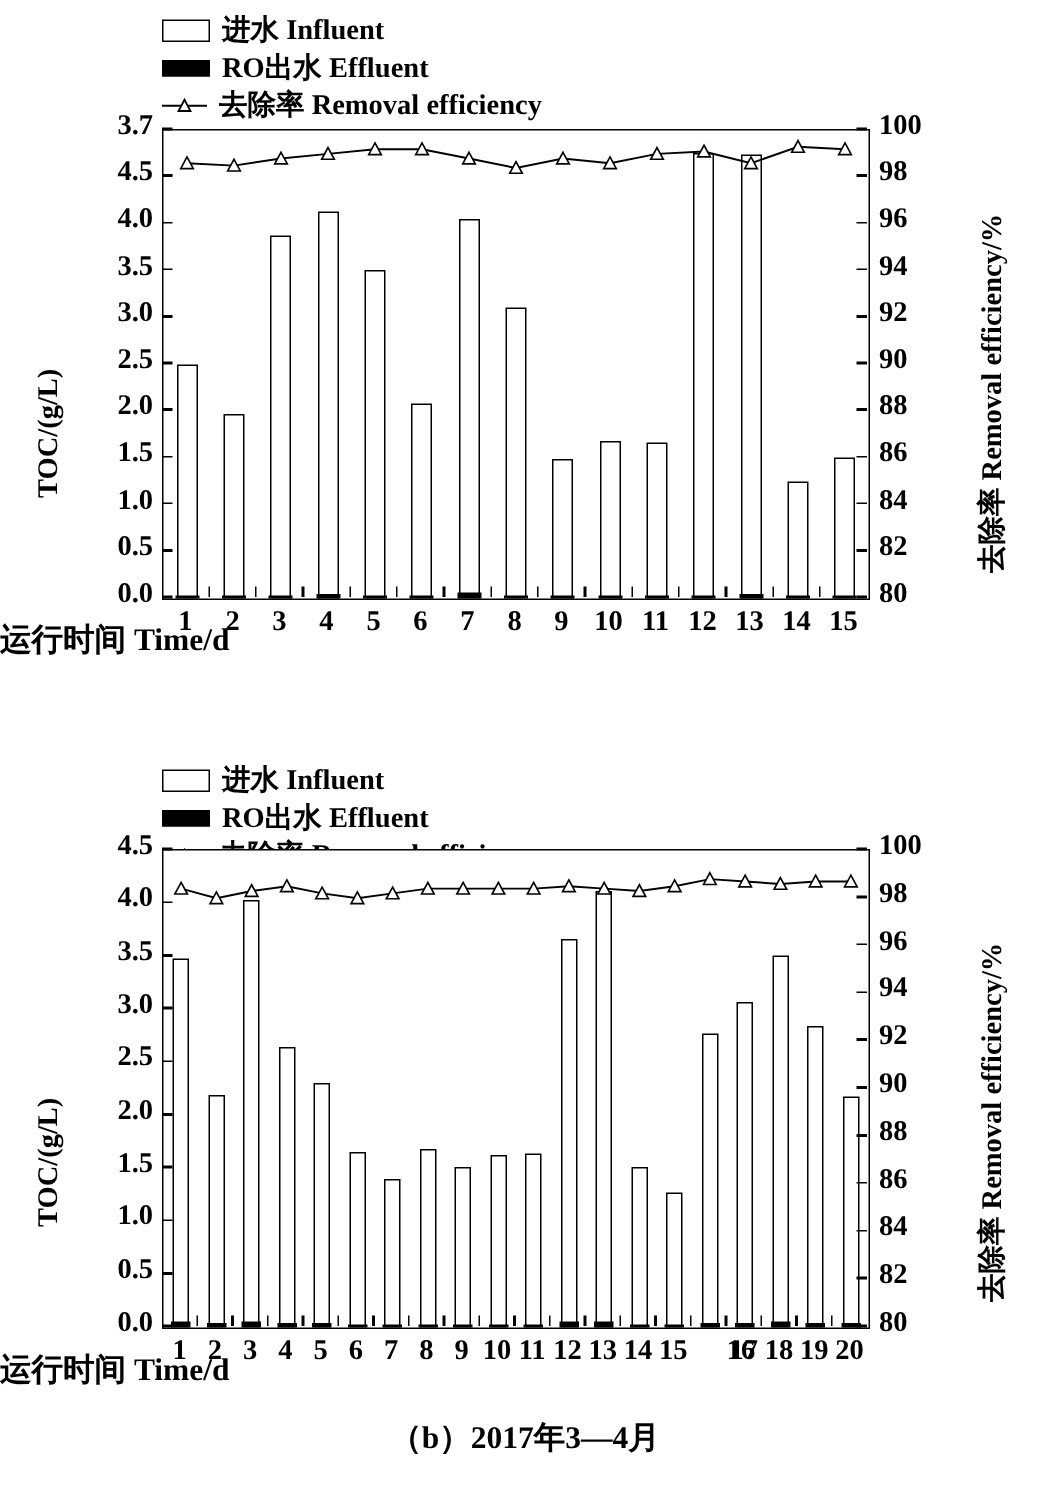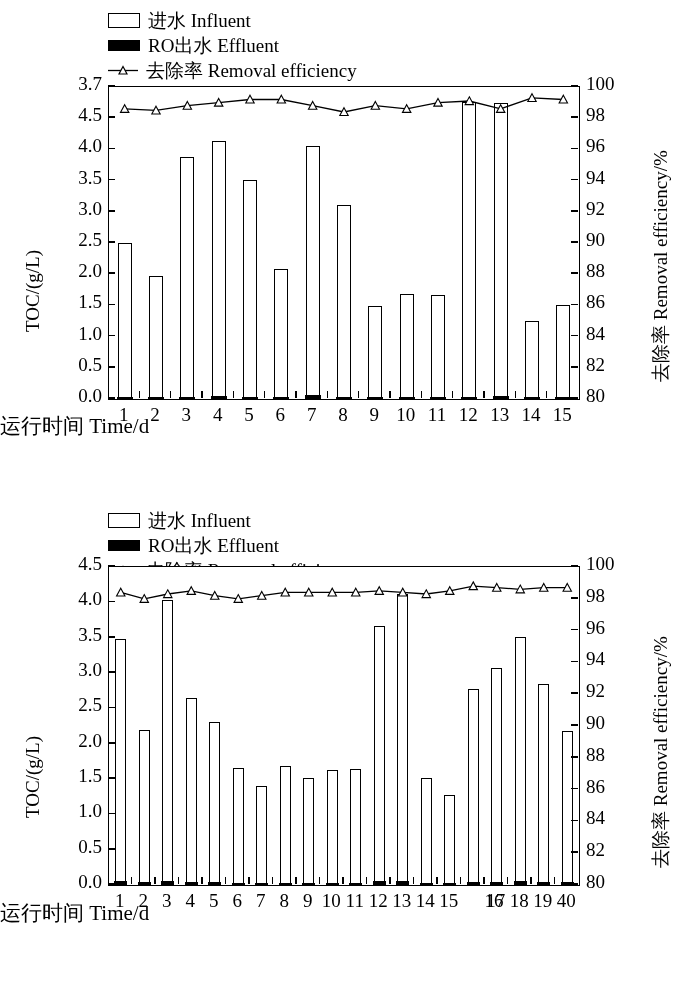--- a/index.html
+++ b/index.html
@@ -3,21 +3,21 @@
 <meta charset="utf-8">
 <style>
   html,body{margin:0;padding:0;}
   body{
     width:700px;height:999px;
     background:#ffffff;
     font-family:"Liberation Serif", serif;
     color:#000;
     overflow:hidden;
   }
-  .figure{position:relative;width:640px;height:999px;}
+  .figure{position:relative;width:640px;height:999px;font-weight:bold;}
 
   .panel{position:absolute;left:0;width:700px;}
   .panel-a{top:0;height:500px;}
   .panel-b{top:500px;height:499px;}
 
   
   .legend{position:absolute;left:108px;top:8px;font-size:19px;line-height:25px;}
   .legend-row{display:flex;align-items:center;height:25px;white-space:nowrap;}
   .legend-sym{width:30px;height:13px;margin-right:8px;display:inline-block;position:relative;}
   .sym-influent{border:1.6px solid #000;background:#fff;}
@@ -294,20 +294,21 @@
           <polygon points="411.25,18.060000000000105 415.45,25.830000000000105 407.05,25.830000000000105" fill="#fff" stroke="#000" stroke-width="1.1"></polygon>
           <polygon points="434.75,16.46999999999996 438.95,24.23999999999996 430.55,24.23999999999996" fill="#fff" stroke="#000" stroke-width="1.1"></polygon>
           <polygon points="458.25,16.46999999999996 462.45,24.23999999999996 454.05,24.23999999999996" fill="#fff" stroke="#000" stroke-width="1.1"></polygon>
         </svg>
     </div>
 
     <div class="ylab-left" style="left:22px;top:318px;">TOC/(g/L)</div>
     <div class="ylab-right" style="left:648px;top:368px;">去除率 Removal efficiency/%</div>
 
     <div class="xlabel" style="left:0;top:399px;">运行时间 Time/d</div>
+    <div class="caption" style="left:0;top:444px;">（b）2017年3—4月</div>
   <div class="tick" style="left: 108px; top: 383.25px; width: 7px; height: 1.6px;"></div>
       <div class="ytick-text" style="left: 46px; top: 371px; width: 56px;">0.0</div>
       <div class="tick" style="left: 108px; top: 347.917px; width: 7px; height: 1.6px;"></div>
       <div class="ytick-text" style="left: 46px; top: 335.667px; width: 56px;">0.5</div>
       <div class="tick" style="left: 108px; top: 312.583px; width: 7px; height: 1.6px;"></div>
       <div class="ytick-text" style="left: 46px; top: 300.333px; width: 56px;">1.0</div>
       <div class="tick" style="left: 108px; top: 277.25px; width: 7px; height: 1.6px;"></div>
       <div class="ytick-text" style="left: 46px; top: 265px; width: 56px;">1.5</div>
       <div class="tick" style="left: 108px; top: 241.917px; width: 7px; height: 1.6px;"></div>
       <div class="ytick-text" style="left: 46px; top: 229.667px; width: 56px;">2.0</div>
@@ -374,16 +375,16 @@
       <div class="xtick-text" style="left: 313.25px; top: 390px; width: 36px;">10</div>
       <div class="xtick-text" style="left: 336.75px; top: 390px; width: 36px;">11</div>
       <div class="xtick-text" style="left: 360.25px; top: 390px; width: 36px;">12</div>
       <div class="xtick-text" style="left: 383.75px; top: 390px; width: 36px;">13</div>
       <div class="xtick-text" style="left: 407.25px; top: 390px; width: 36px;">14</div>
       <div class="xtick-text" style="left: 430.75px; top: 390px; width: 36px;">15</div>
       <div class="xtick-text" style="left: 476px; top: 390px; width: 36px;">16</div>
       <div class="xtick-text" style="left: 477.75px; top: 390px; width: 36px;">17</div>
       <div class="xtick-text" style="left: 501.25px; top: 390px; width: 36px;">18</div>
       <div class="xtick-text" style="left: 524.75px; top: 390px; width: 36px;">19</div>
-      <div class="xtick-text" style="left: 548.25px; top: 390px; width: 36px;">40</div>
+      <div class="xtick-text" style="left: 548.25px; top: 390px; width: 36px;">20</div>
     </div>
 
 </div>
 
 </body></html>

